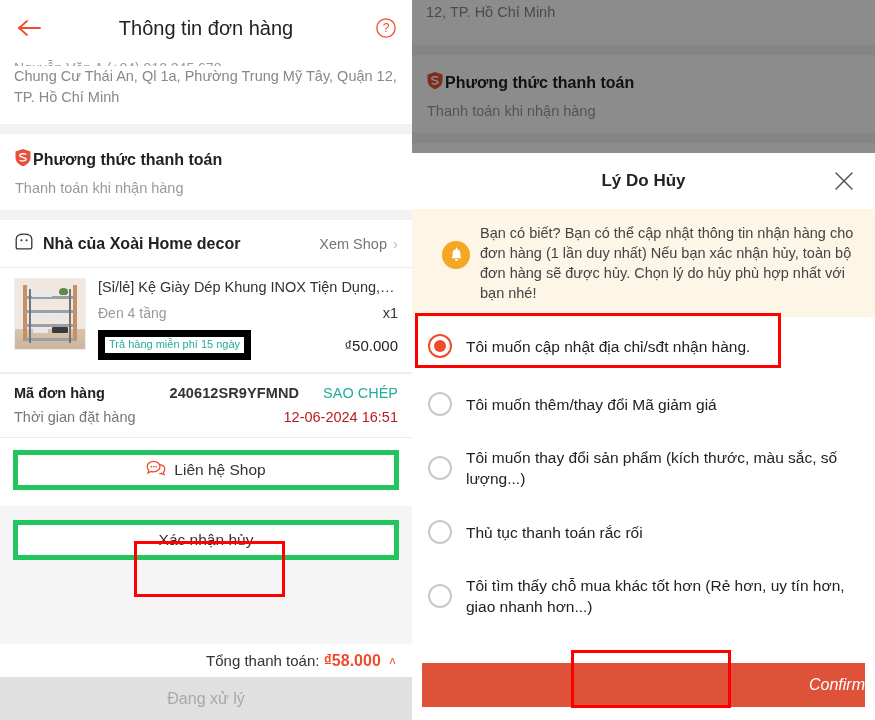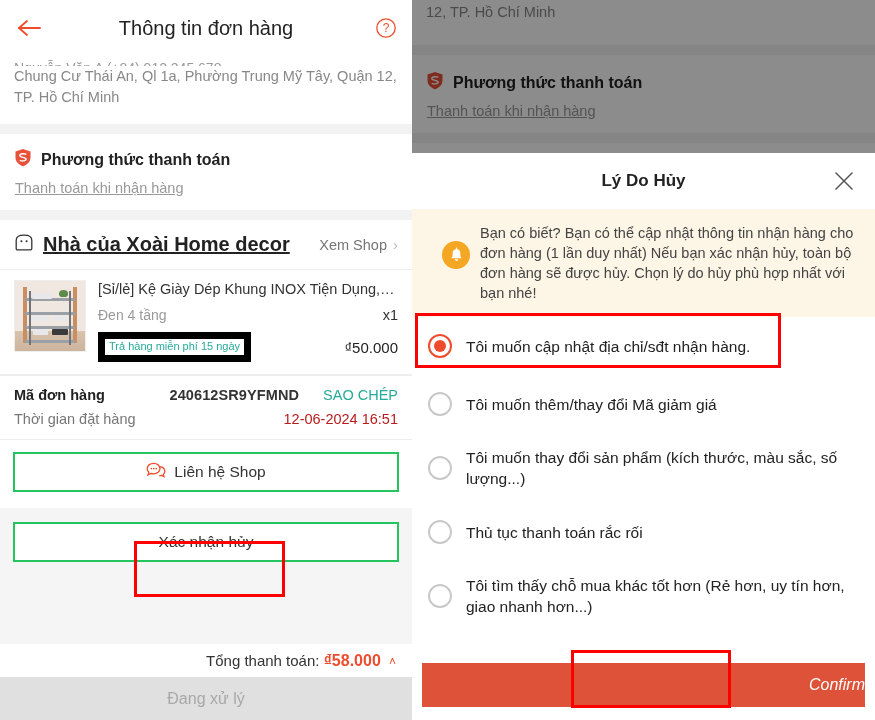--- a/index.html
+++ b/index.html
@@ -36,28 +36,28 @@
   .addr-block { padding: 2px 14px 16px 14px; background:#fff; }
   .addr-cut {
     height: 8px; overflow: hidden; color: #999; font-size: 14px; line-height: 20px;
   }
   .addr-text { color: #888; font-size: 14.5px; line-height: 21px; }
 
   .gap { height: 10px; background: #f2f2f2; }
   .hr { height: 1px; background: #eee; }
 
   .pay-block { padding: 14px; background: #fff; }
-  .pay-title-row { display: flex; align-items: center; gap: 9px; }
+  .pay-title-row { display: flex; align-items: center; gap: 1px; }
   .pay-title { font-size: 16px; font-weight: bold; color: #222; }
-  .pay-sub { font-size: 14.5px; color: #999; margin-top: 9px; margin-left: 1px; text-decoration: underline; }
+  .pay-sub { font-size: 14.5px; color: #999; margin-top: 9px; margin-left: 1px; }
 
   .shop-row {
     display: flex; align-items: center; padding: 13px 14px; background: #fff;
   }
-  .shop-name { font-size: 20px; font-weight: bold; color: #222; margin-left: 9px; text-decoration: underline; }
+  .shop-name { font-size: 16px; font-weight: bold; color: #222; margin-left: 9px; }
   .shop-link { margin-left: auto; font-size: 14.5px; color: #757575; display:flex; align-items:center; gap:6px;}
   .chev { color:#bbb; font-size: 15px; line-height:1; }
 
   .prod-row { display: flex; padding: 10px 14px 12px 14px; background: #fff; gap: 12px; }
   .thumb {
     width: 72px; height: 72px; flex: 0 0 72px;
     border: 1px solid #eee; background: #efe9e4; position: relative; overflow: hidden;
   }
   .prod-info { flex: 1; min-width: 0; }
   .prod-name {
@@ -82,21 +82,21 @@
   .ord-row { display:flex; align-items:center; padding: 11px 14px 4px 14px; background:#fff; }
   .ord-label { font-size: 14.5px; font-weight: bold; color: #222; }
   .ord-code { margin-left:auto; font-size: 14.5px; font-weight: bold; color:#333; letter-spacing: .1px;}
   .ord-copy { color:#26aa99; font-size: 14.5px; margin-left: 24px; font-weight:400; }
   .ord-row2 { display:flex; align-items:center; padding: 4px 14px 12px 14px; background:#fff; }
   .ord-label2 { font-size: 14.5px; color:#777; }
   .ord-time { margin-left:auto; font-size: 14.5px; color:#b91c1c;text-align:center; }
 
   .btn-wrap { padding: 12px 13px 16px 13px; background:#fff; }
   .btn-outline {
-    border: 2px solid #22c55e; background:#fff; height: 40px;
+    border: 5px solid #22c55e; background:#fff; height: 40px;
     display:flex; align-items:center; justify-content:center; gap: 8px;
     font-size: 15.5px; color:#333;
   }
   .btn-sec-wrap { padding: 14px 13px 20px 13px; background: #f5f5f5; }
 
   .bottom-bar { position:absolute; bottom:0; left:0; right:0; }
   .bb-total { background:#fff; padding: 8px 16px 7px 0; text-align:right; font-size: 15px; color:#333; }
   .bb-amount { color:#ee4d2d; font-weight:bold; font-size: 16px; }
   .bb-caret { color:#ee4d2d; font-size:12px; margin-left:4px;}
   .bb-btn {

